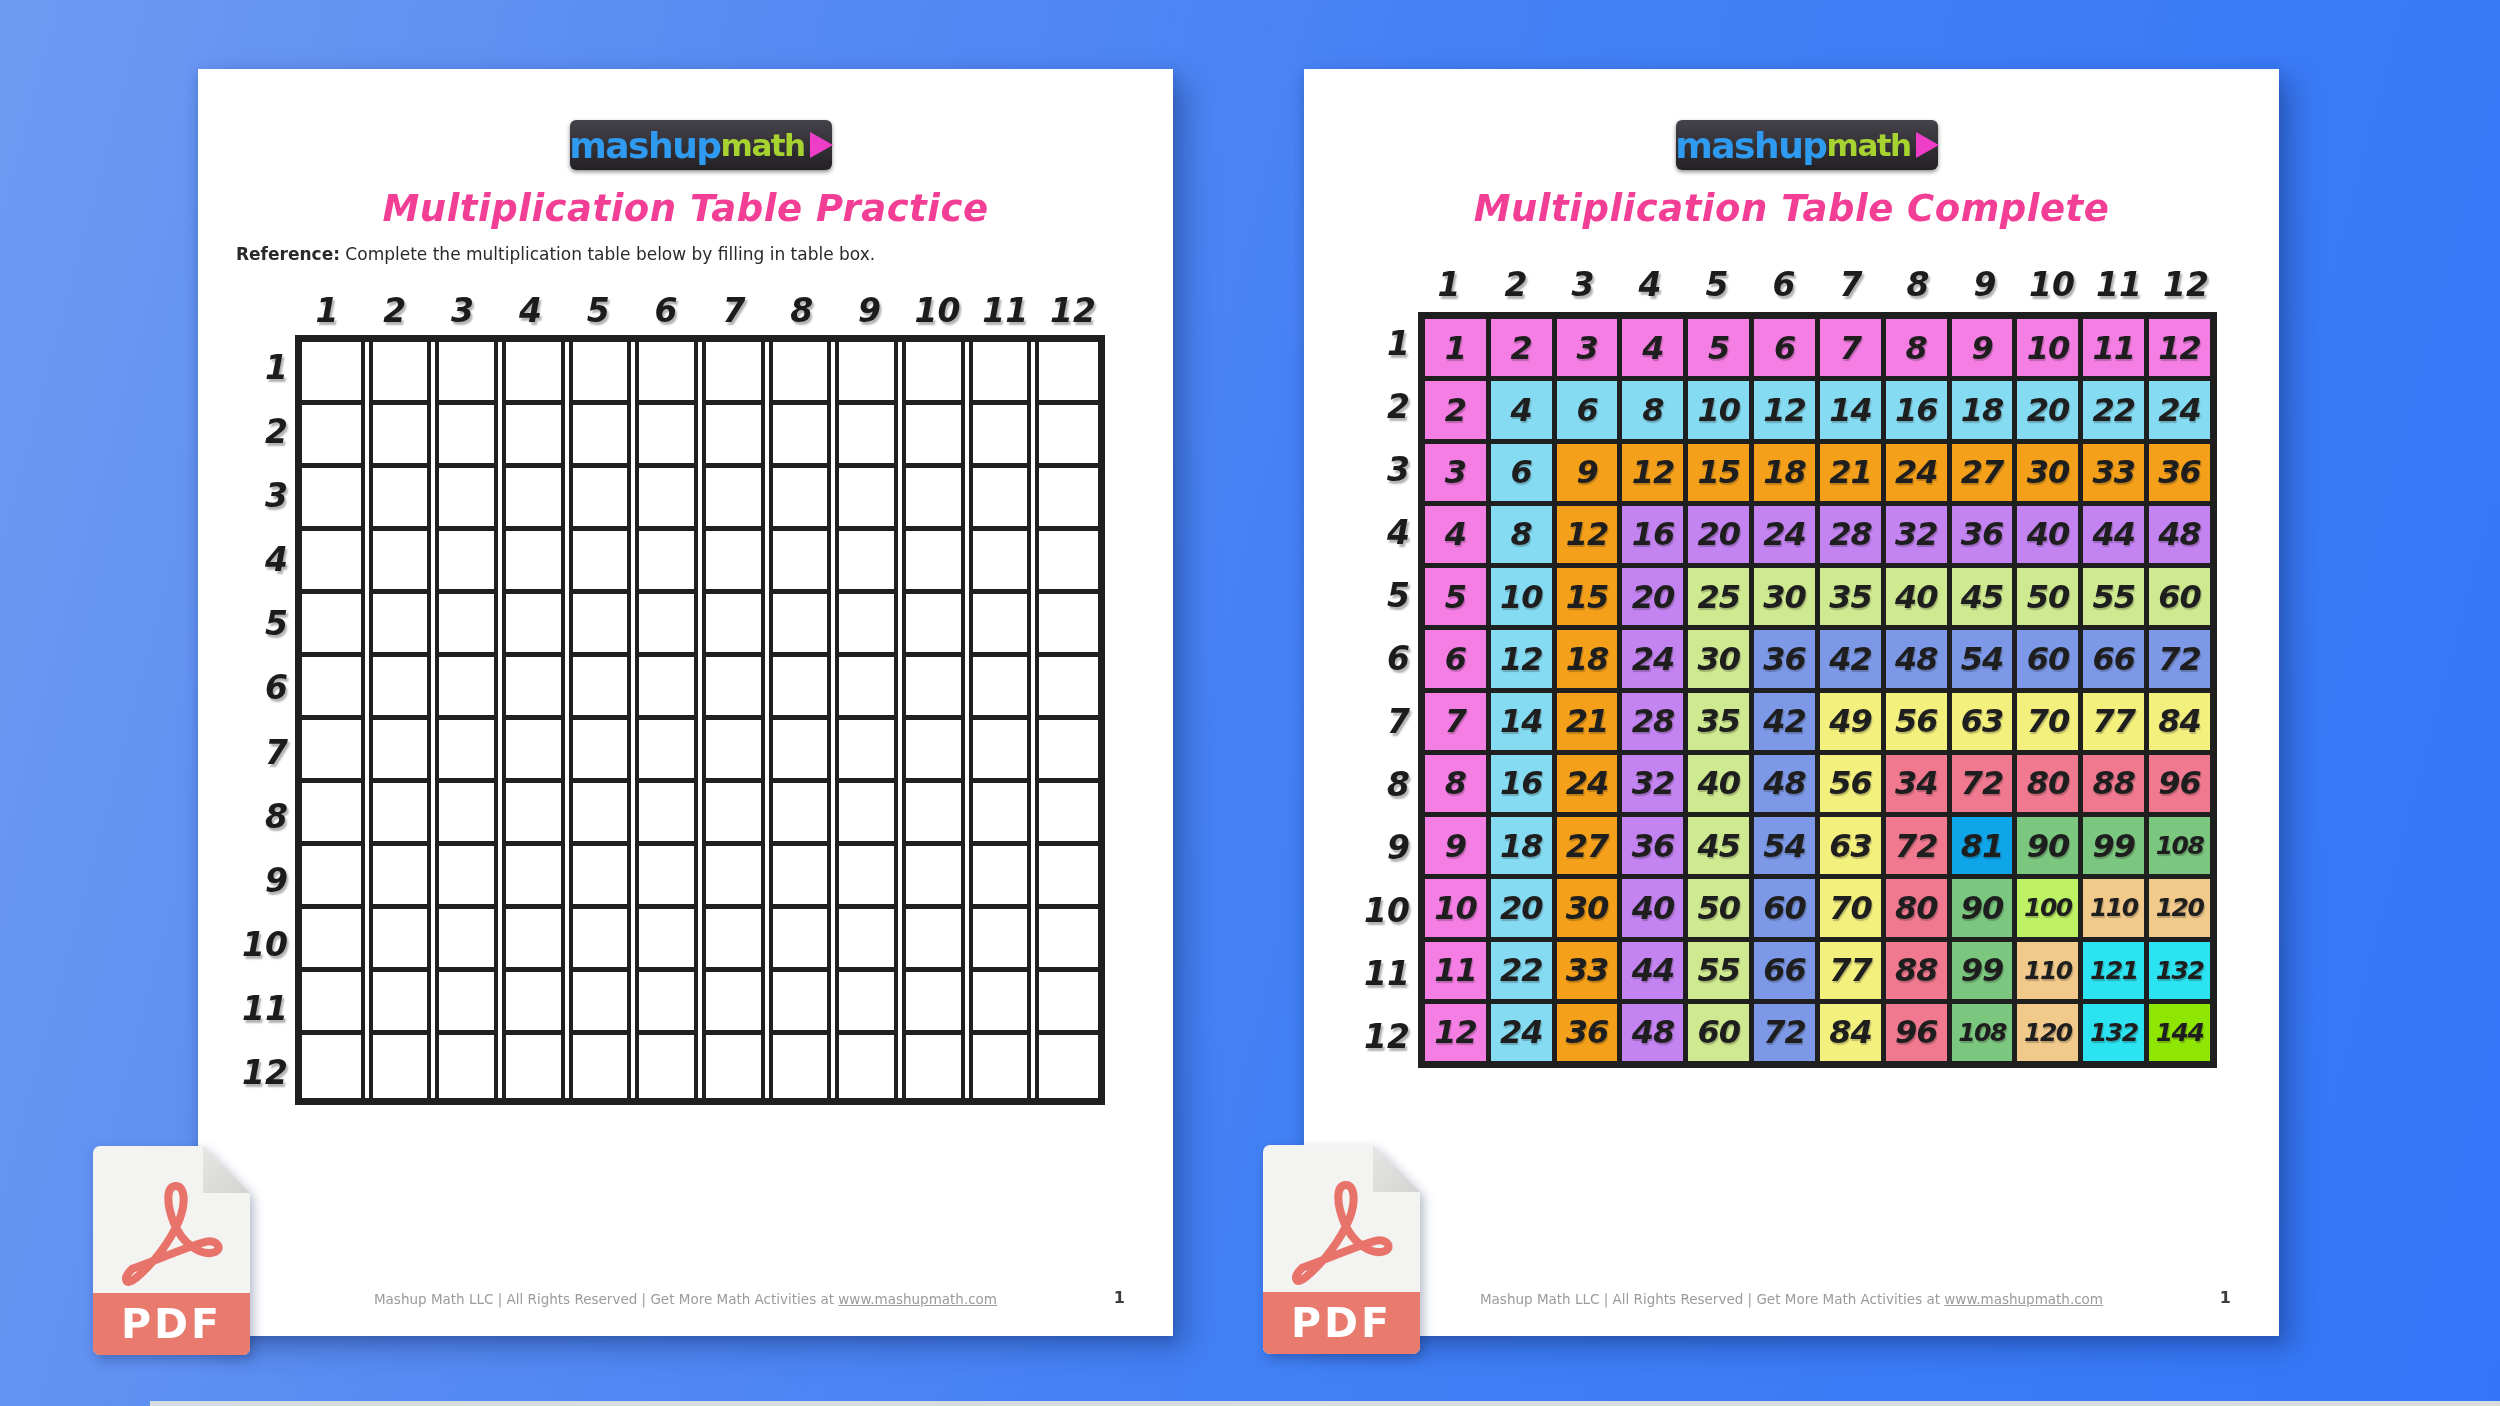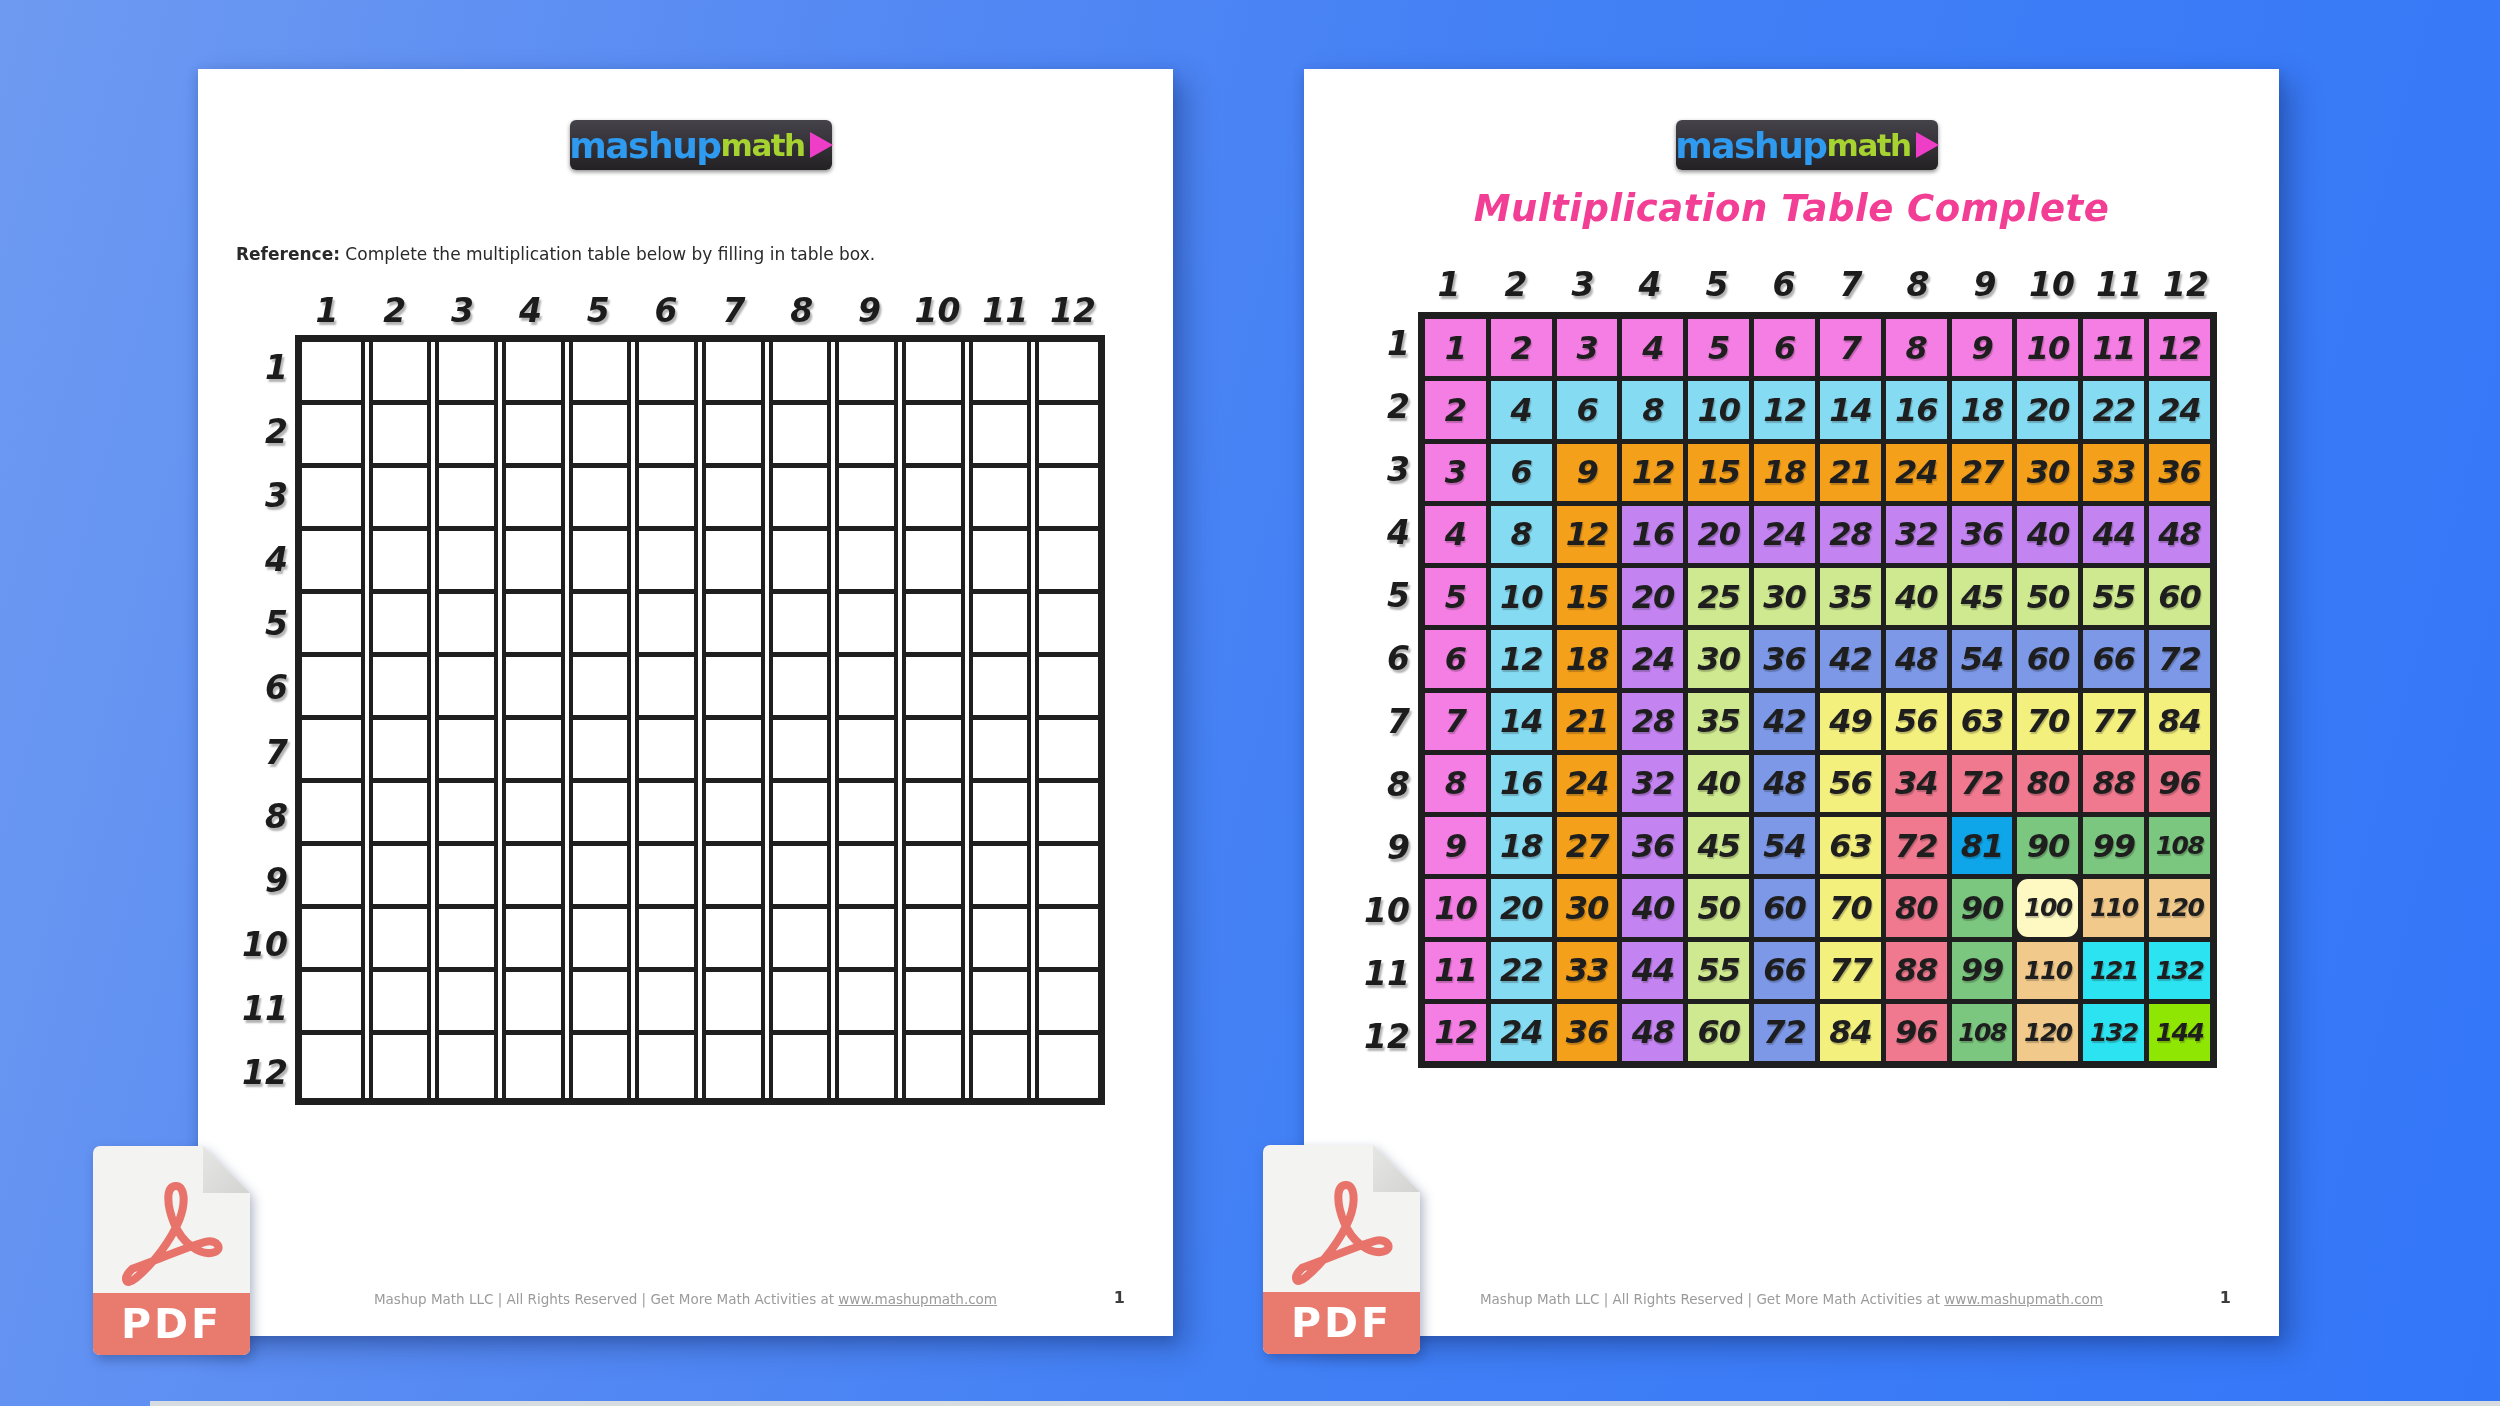--- a/index.html
+++ b/index.html
@@ -106,20 +106,21 @@
 </head>
 <body>
 
 <div class="page" id="practice-page">
   <div class="logo">
     <span class="logo-mashup">mashup</span>
       <span class="logo-math">math</span>
     <span class="logo-tri"></span>
   </div>
 
+  <div class="page-title">Multiplication Table Practice</div>
 
   <div class="directions">
     <b>Reference:</b><span> Complete the multiplication table below by filling in table box.</span>
   </div>
 
   <div class="col-headers" id="practice-col-headers">
       <div>1</div>
       <div>2</div>
       <div>3</div>
       <div>4</div>
@@ -473,21 +474,21 @@
       <div class="rcell d3" style="background: rgb(124, 199, 127);">108</div>
       <div class="rcell" style="background: rgb(245, 126, 228);">10</div>
       <div class="rcell" style="background: rgb(133, 219, 242);">20</div>
       <div class="rcell" style="background: rgb(245, 160, 26);">30</div>
       <div class="rcell" style="background: rgb(195, 131, 241);">40</div>
       <div class="rcell" style="background: rgb(206, 233, 143);">50</div>
       <div class="rcell" style="background: rgb(124, 152, 230);">60</div>
       <div class="rcell" style="background: rgb(244, 240, 126);">70</div>
       <div class="rcell" style="background: rgb(241, 121, 143);">80</div>
       <div class="rcell" style="background: rgb(124, 199, 127);">90</div>
-      <div class="rcell d3" style="background: #fef9c3; border-radius: 11px;">100</div>
+      <div class="rcell d3" style="background: #bef264;">100</div>
       <div class="rcell d3" style="background: rgb(241, 201, 139);">110</div>
       <div class="rcell d3" style="background: rgb(241, 201, 139);">120</div>
       <div class="rcell" style="background: rgb(245, 126, 228);">11</div>
       <div class="rcell" style="background: rgb(133, 219, 242);">22</div>
       <div class="rcell" style="background: rgb(245, 160, 26);">33</div>
       <div class="rcell" style="background: rgb(195, 131, 241);">44</div>
       <div class="rcell" style="background: rgb(206, 233, 143);">55</div>
       <div class="rcell" style="background: rgb(124, 152, 230);">66</div>
       <div class="rcell" style="background: rgb(244, 240, 126);">77</div>
       <div class="rcell" style="background: rgb(241, 121, 143);">88</div>

